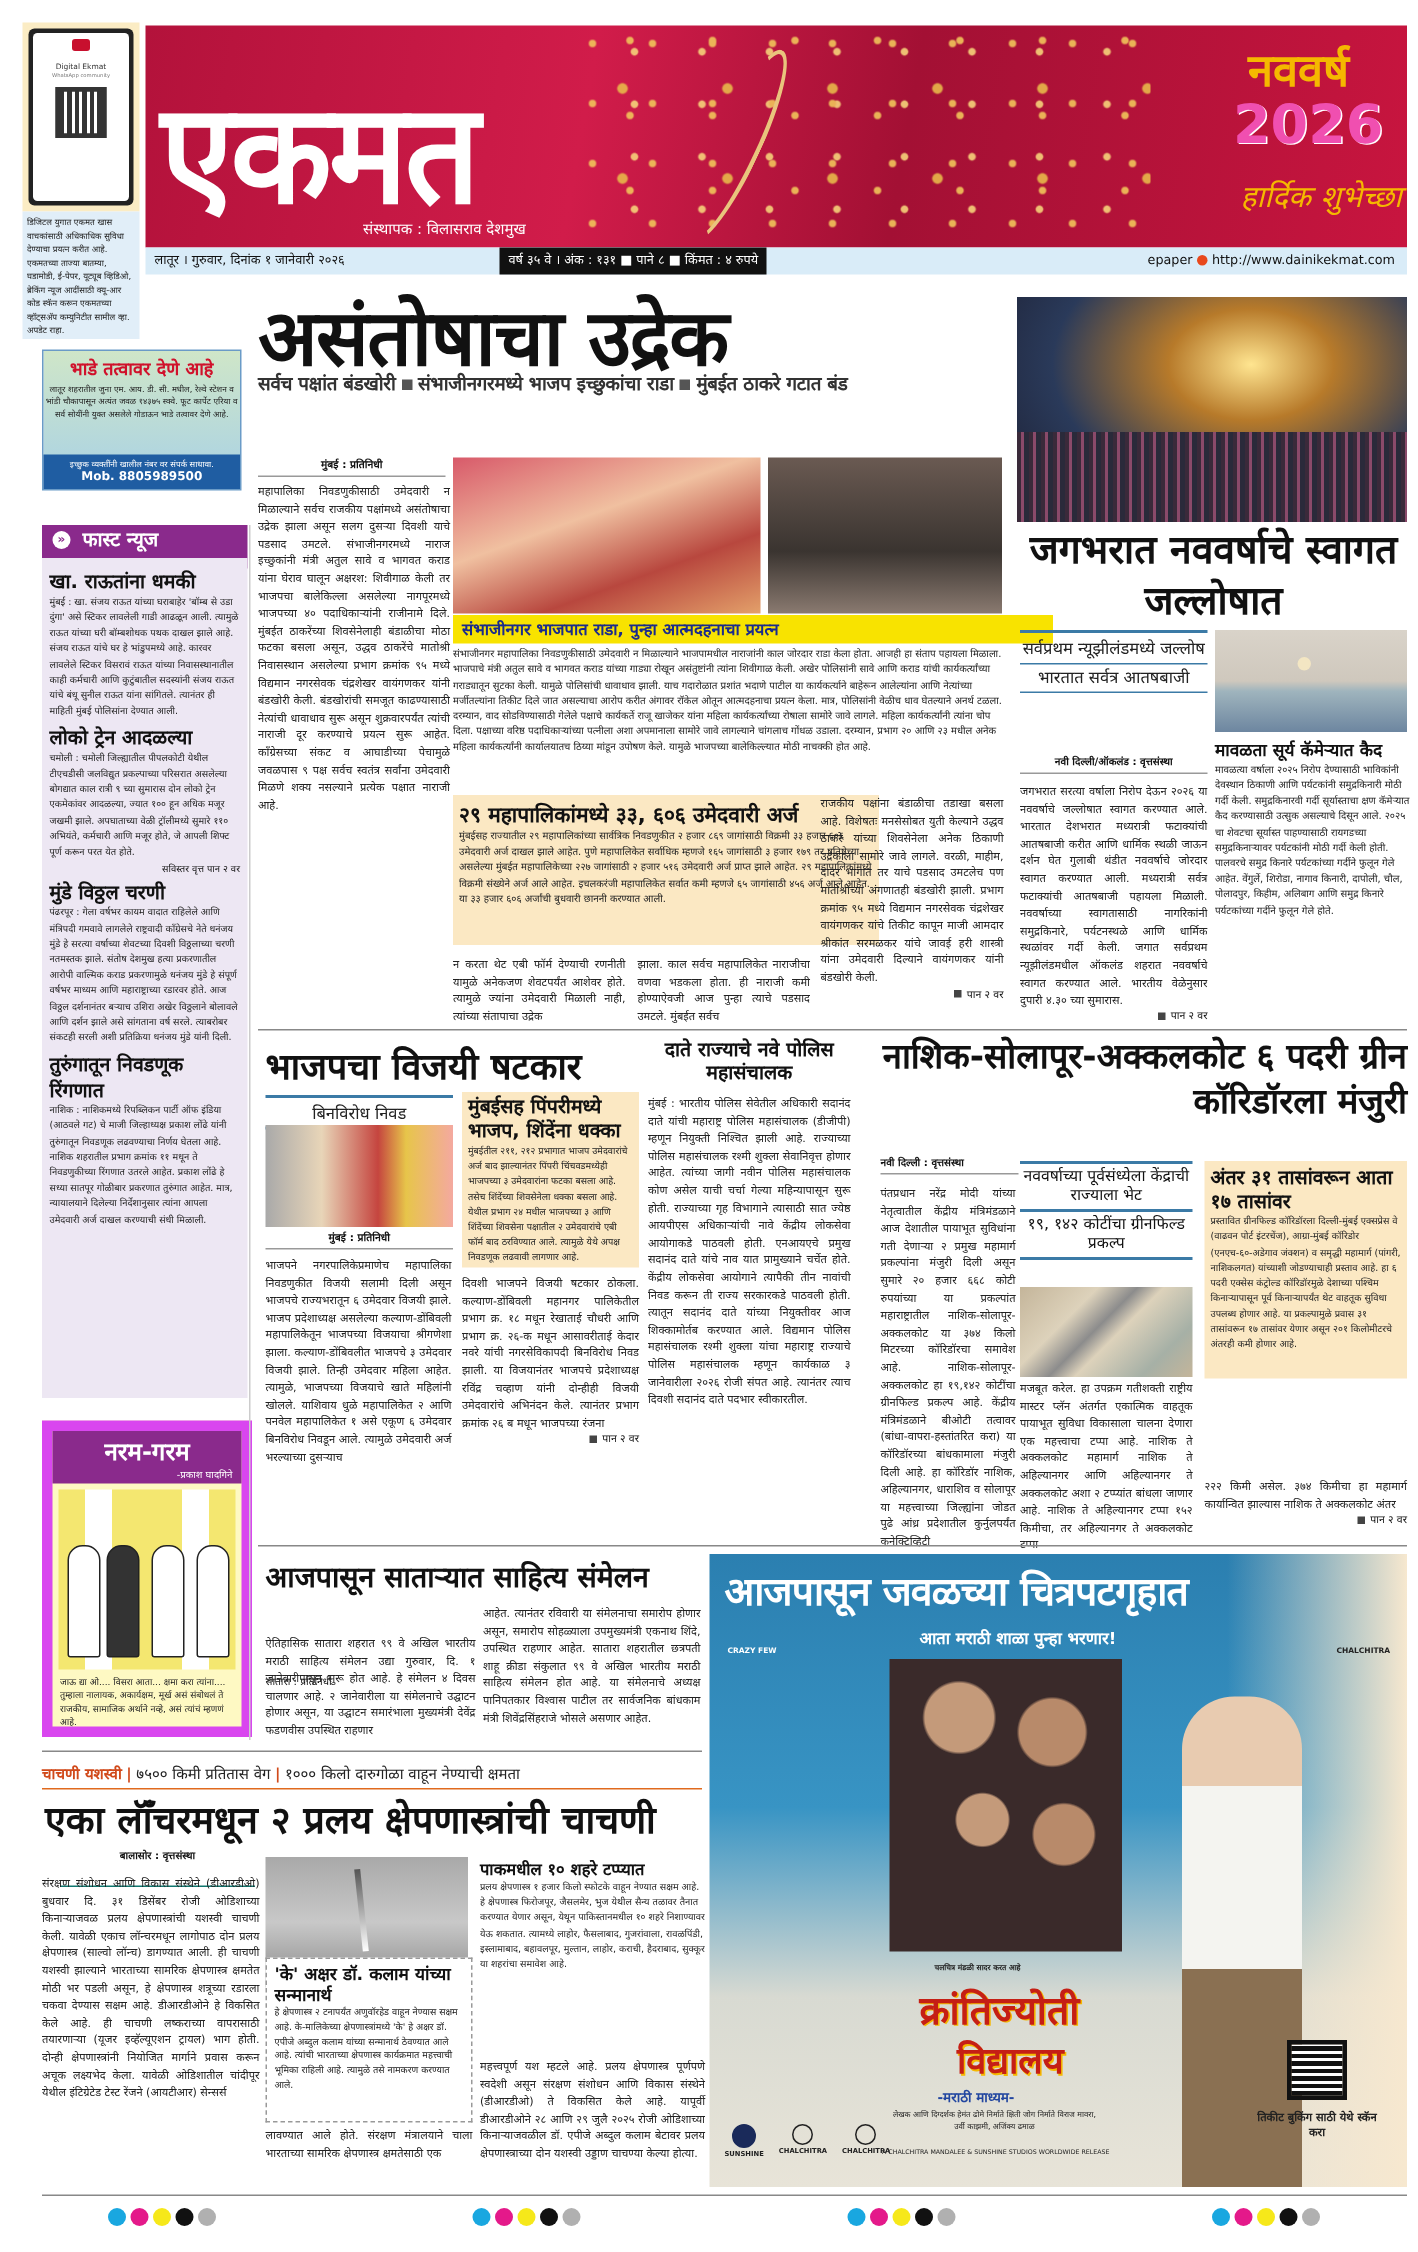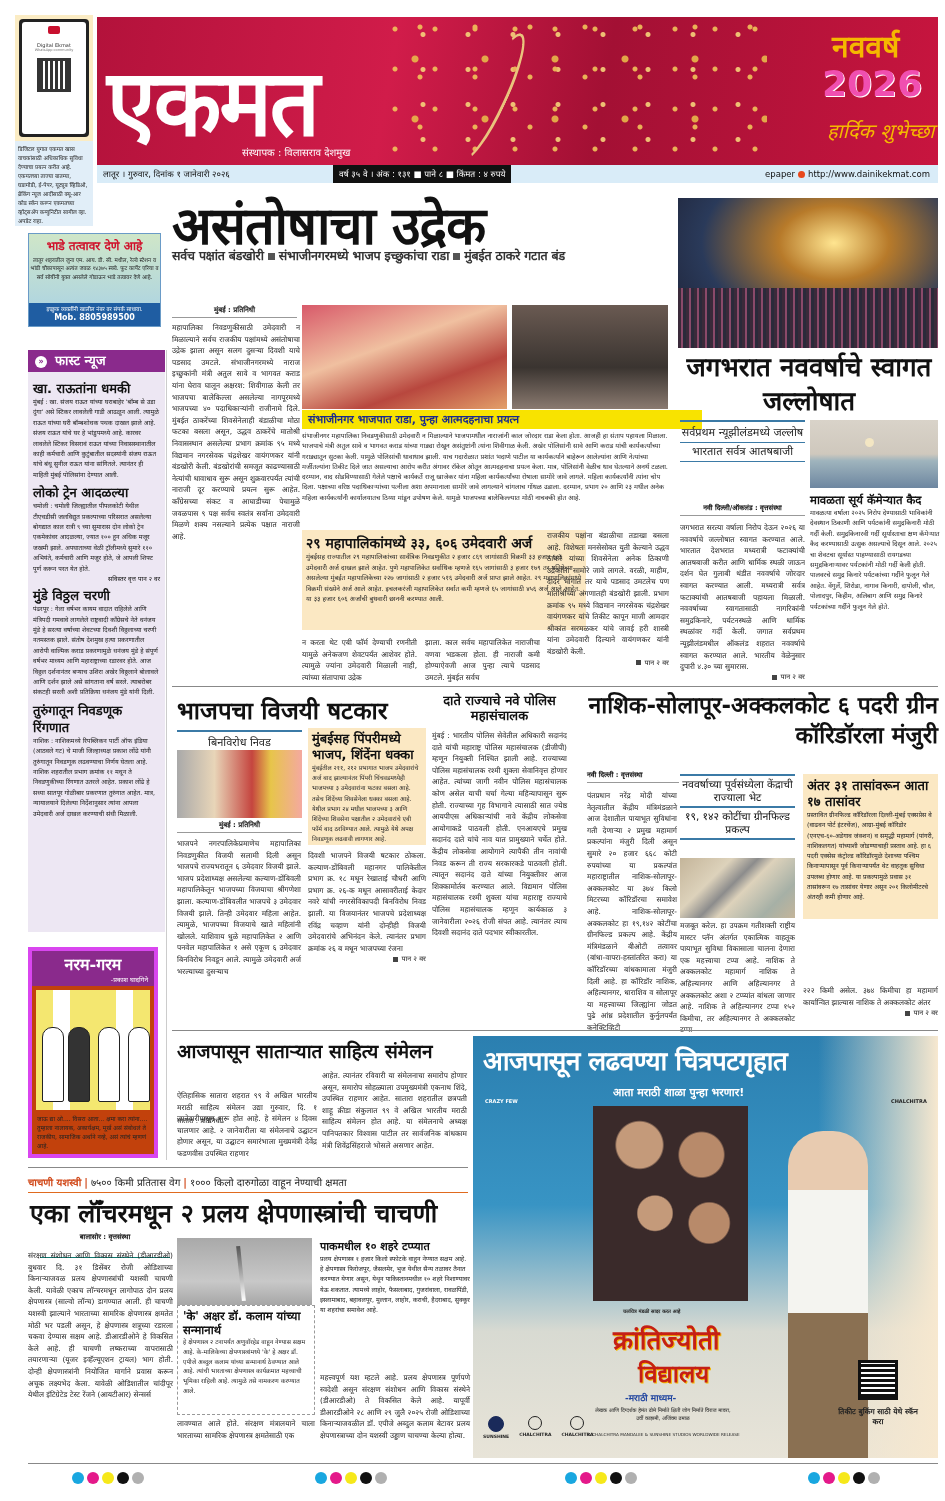--- a/index.html
+++ b/index.html
@@ -38,21 +38,21 @@
 #rent-title{text-align:center;color:#d0112b;font-weight:bold;font-size:12px;margin-top:3px}
 #rent-body{font-size:5.5px;line-height:8.4px;text-align:center;color:#222;margin-top:2px}
 #rent-foot{position:absolute;left:0;bottom:0;width:100%;height:23px;background:#1f5da2;color:#fff;text-align:center;font-size:5.5px;padding-top:2px}
 #rent-phone{font-size:8px;font-weight:bold}
 #fast-head{left:28px;top:350px;width:137px;height:29px;background:#8a2a8c;color:#fff;font-size:13px;font-weight:bold;line-height:22px;padding-left:7px}
 #fast-head .ico{display:inline-block;width:12px;height:12px;border-radius:50%;background:#fff;color:#8a2a8c;font-size:8px;text-align:center;line-height:12px;margin-right:8px;vertical-align:middle}
 #fast-body{left:28px;top:372px;width:137px;height:560px;background:#ede7f3;padding:4px 5px}
 .fn-h{font-size:13px;font-weight:bold;line-height:17px;margin-top:4px;color:#111}
 .fn-p{font-size:6.3px;line-height:10.4px;color:#222;text-align:left}
 .fn-more{text-align:right;font-size:6.3px}
-#cartoon{left:28px;top:947px;width:130px;height:211px;border:4px solid #d946ef;background:#c2410c}
+#cartoon{left:28px;top:947px;width:140px;height:211px;border:7px solid #d946ef;background:#fef9c3}
 #cartoon-head{height:35px;background:#8a2a8c;color:#fff;text-align:center}
 #cartoon-title{font-size:16px;font-weight:bold;display:block;padding-top:2px}
 #cartoon-author{font-size:6.5px;display:block;text-align:right;padding-right:6px}
 #cartoon-img{margin:4px;height:120px;background:linear-gradient(90deg,#f4e770 0 15%,#fff 15% 30%,#f4e770 30% 70%,#fff 70% 85%,#f4e770 85%);position:relative}
 .fig{position:absolute;bottom:8px;width:22px;height:75px;background:#fff;border:1px solid #222;border-radius:10px 10px 2px 2px}
 #cartoon-cap{font-size:6px;line-height:9px;padding:0 5px;color:#222}
 
 #main-head{left:172px;top:200px;font-size:52px;font-weight:bold;line-height:1;letter-spacing:-1px}
 #main-sub{left:172px;top:247px;font-size:12.5px;color:#333;font-weight:bold;letter-spacing:-.2px}
 #main-sub .sq{display:inline-block;width:7px;height:7px;background:#555;margin:0 4px;vertical-align:middle}
@@ -311,21 +311,21 @@
 <div id="kalam-box" class="abs">
   <div id="kalam-head">'के' अक्षर डॉ. कलाम यांच्या सन्मानार्थ</div>
   <div id="kalam-body">हे क्षेपणास्त्र २ टनापर्यंत अणुवॉरहेड वाहून नेण्यास सक्षम आहे. के-मालिकेच्या क्षेपणास्त्रांमध्ये 'के' हे अक्षर डॉ. एपीजे अब्दुल कलाम यांच्या सन्मानार्थ ठेवण्यात आले आहे. त्यांची भारताच्या क्षेपणास्त्र कार्यक्रमात महत्त्वाची भूमिका राहिली आहे. त्यामुळे तसे नामकरण करण्यात आले.</div>
 </div>
 <div id="missile-c2b" class="abs body-text">लावण्यात आले होते. संरक्षण मंत्रालयाने चाला भारताच्या सामरिक क्षेपणास्त्र क्षमतेसाठी एक</div>
 <div id="pak-head" class="abs">पाकमधील १० शहरे टप्प्यात</div>
 <div id="pak-body" class="abs">प्रलय क्षेपणास्त्र १ हजार किलो स्फोटके वाहून नेण्यात सक्षम आहे. हे क्षेपणास्त्र फिरोजपूर, जैसलमेर, भुज येथील सैन्य तळावर तैनात करण्यात येणार असून, येथून पाकिस्तानमधील १० शहरे निशाण्यावर येऊ शकतात. त्यामध्ये लाहोर, फैसलाबाद, गुजरांवाला, रावळपिंडी, इस्लामाबाद, बहावलपूर, मुल्तान, लाहोर, कराची, हैदराबाद, सुक्कूर या शहरांचा समावेश आहे.</div>
 <div id="missile-c3" class="abs body-text">महत्त्वपूर्ण यश म्हटले आहे. प्रलय क्षेपणास्त्र पूर्णपणे स्वदेशी असून संरक्षण संशोधन आणि विकास संस्थेने (डीआरडीओ) ते विकसित केले आहे. यापूर्वी डीआरडीओने २८ आणि २९ जुलै २०२५ रोजी ओडिशाच्या किनाऱ्याजवळील डॉ. एपीजे अब्दुल कलाम बेटावर प्रलय क्षेपणास्त्राच्या दोन यशस्वी उड्डाण चाचण्या केल्या होत्या.</div>
 
 <div id="movie-ad" class="abs">
-  <div id="ad-head">आजपासून लढवण्या चित्रपटगृहात</div>
+  <div id="ad-head">आजपासून जवळच्या चित्रपटगृहात</div>
   <div id="ad-sub">आता मराठी शाळा पुन्हा भरणार!</div>
   <div class="ad-small" style="left:12px;top:62px">CRAZY FEW</div>
   <div class="ad-small" style="left:418px;top:62px;color:#222">CHALCHITRA</div>
   <div id="ad-faces"></div>
   <div id="ad-man"></div>
   <div class="ad-small" style="left:150px;top:272px;color:#222">चलचित्र मंडळी सादर करत आहे</div>
   <div id="ad-title1">क्रांतिज्योती</div>
   <div id="ad-title2">विद्यालय</div>
   <div id="ad-medium">-मराठी माध्यम-</div>
   <div id="ad-credits">लेखक आणि दिग्दर्शक हेमंत ढोमे  निर्माते क्षिती जोग  निर्माते विराज मावरा, उर्वी काझमी, अजिंक्य ढमाळ</div>

